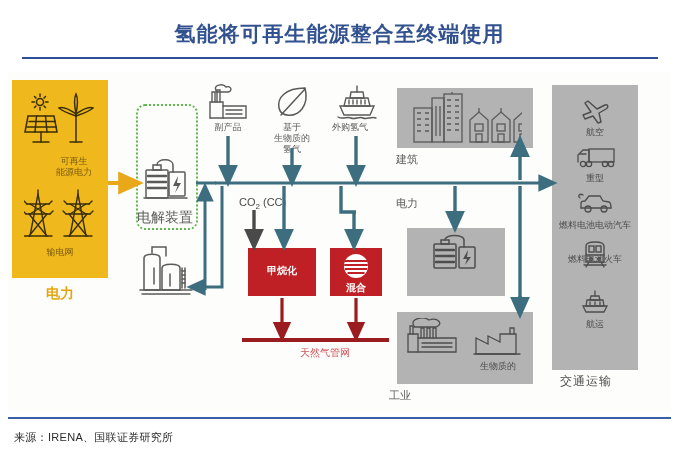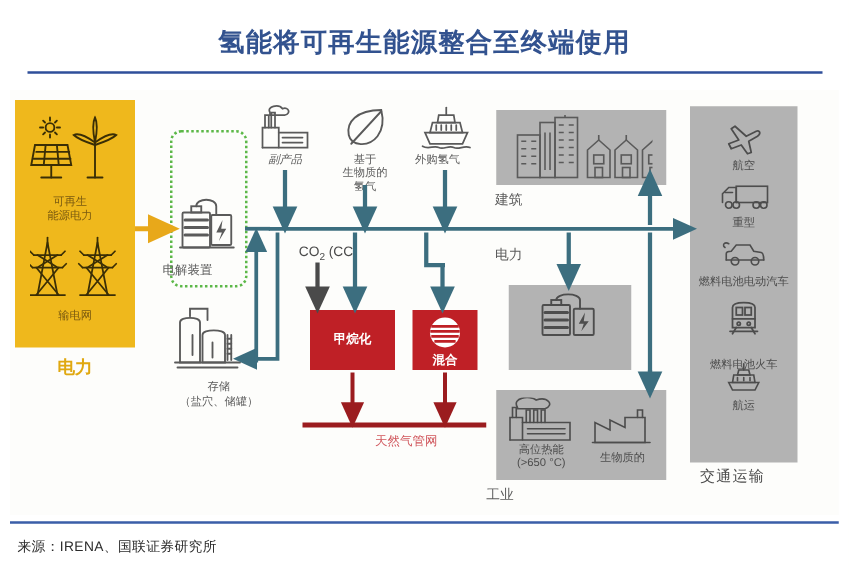--- a/index.html
+++ b/index.html
@@ -23,43 +23,43 @@
   }
 
   
   #canvas{left:8px;top:72px;width:663px;height:340px;background:#fdfdfb;}
 
   
   #yellow-box{
     left:12px;top:80px;width:96px;height:198px;background:#efb81c;
   }
   .ybl{width:96px;text-align:center;color:#7a5a10;font-size:9px;line-height:11px;}
-  #yl-renew{left:8px;top:156px;text-align:center;}
+  #yl-renew{left:26px;top:156px;text-align:center;}
   #yl-grid{left:12px;top:247px;}
   #yl-power{left:12px;top:285px;width:96px;text-align:center;
     color:#e0a810;font-size:14px;font-weight:700;}
 
   
   #green-box{
     left:136px;top:104px;width:58px;height:122px;
     border:2px dotted #5cb848;border-radius:9px;background:transparent;
   }
   #h2-label{left:140px;top:110px;width:52px;text-align:center;
     color:#5cb848;font-size:26px;font-weight:700;line-height:26px;}
   #h2-sub{font-size:15px;vertical-align:sub;}
-  #el-cap{left:130px;top:209px;width:70px;text-align:left;
-    font-size:10px;color:#5b5b5b;}
+  #el-cap{left:130px;top:209px;width:70px;text-align:center;
+    font-size:14px;color:#5b5b5b;}
 
   
   #storage-cap{left:120px;top:303px;width:110px;text-align:center;
     font-size:9px;color:#5b5b5b;line-height:12px;}
 
   
   .src-cap{position:absolute;text-align:center;font-size:9px;color:#5b5b5b;line-height:11px;}
-  #cap-byproduct{left:200px;top:122px;width:56px;font-style:italic;}
+  #cap-byproduct{left:200px;top:122px;width:56px;}
   #cap-biomass{left:262px;top:122px;width:60px;}
   #cap-imported{left:318px;top:122px;width:64px;}
 
   
   #co2-label{left:239px;top:196px;font-size:11px;color:#4a4a4a;}
   #co2-label sub{font-size:8px;}
 
   
   .redbox{background:#bf2026;}
   #meth-box{left:248px;top:248px;width:68px;height:48px;}
@@ -89,21 +89,21 @@
     font-size:9px;color:#4d4d4d;}
   #ind-label{left:389px;top:388px;font-size:11px;color:#5b5b5b;}
 
   
   #trans-box{left:552px;top:85px;width:86px;height:285px;background:#b3b3b3;}
   .tcap{position:absolute;width:86px;left:552px;text-align:center;
     font-size:9px;color:#4d4d4d;}
   #tc-air{top:126px;}
   #tc-heavy{top:172px;}
   #tc-fcev{top:219px;}
-  #tc-train{top:285px;}
+  #tc-train{top:253px;}
   #tc-ship{top:318px;}
   #trans-label{left:560px;top:373px;width:110px;font-size:12px;color:#4d4d4d;
     letter-spacing:1px;}
 
   
   #wires{left:0;top:0;width:679px;height:461px;pointer-events:none;}
 
   .iconwrap{position:absolute;}
 </style>
 </head>
@@ -201,24 +201,20 @@
         <path d="M8 20 C8 15 24 15 24 20 L24 52 L8 52 Z"></path>
         <path d="M26 30 C26 25 44 25 44 30 L44 52 L26 52 Z"></path>
         <path d="M16 15 L16 9 L30 9 L30 18"></path>
         <path d="M18 30 L18 46 M34 36 L34 48"></path>
         <line x1="4" y1="52" x2="56" y2="52"></line>
         <line x1="6" y1="56" x2="54" y2="56"></line>
         <path d="M46 30 L46 50 M49 30 L49 50"></path>
         <path d="M46 33 L49 33 M46 37 L49 37 M46 41 L49 41 M46 45 L49 45"></path>
       </g>
     </svg>
-  </div>
-  <div class="abs" id="storage-cap">
-    <span>存储</span><br>
-    <span>（盐穴、储罐）</span>
   </div>
 
   <div class="abs iconwrap" style="left:207px;top:84px;width:42px;height:36px;">
     <svg width="42" height="36" viewBox="0 0 42 36">
       <g stroke="#5a5a5a" stroke-width="1.4" fill="none" stroke-linecap="round">
         <path d="M3 34 L3 18 L16 18 L16 34"></path>
         <path d="M16 22 L39 22 L39 34 L3 34"></path>
         <path d="M5 18 L5 8 L8 8 L8 18 M10 18 L10 6 L13 6 L13 18"></path>
         <path d="M19 26 L35 26 M19 30 L35 30"></path>
         <path d="M9 6 C6 1 16 -1 19 3 C24 1 26 7 21 8 L9 8 Z"></path>
@@ -328,24 +324,20 @@
     <svg width="62" height="36" viewBox="0 0 62 36">
       <g stroke="#4d4d4d" stroke-width="1.3" fill="none" stroke-linecap="round">
         <path d="M4 34 L4 16 L14 16 L14 34"></path>
         <path d="M14 20 L52 20 L52 34 L4 34"></path>
         <path d="M6 16 L6 8 L9 8 L9 16 M17 20 L17 10 L20 10 L20 20 M23 20 L23 10 L26 10 L26 20 M29 20 L29 10 L32 10 L32 20"></path>
         <path d="M18 25 L48 25 M18 29 L48 29"></path>
         <path d="M10 8 C5 0 20 -2 25 2 C34 -1 40 6 32 9 L10 9 Z"></path>
       </g>
     </svg>
   </div>
-  <div class="abs" id="ind-cap-a">
-    <span>高位热能</span><br>
-    <span>(&gt;650 °C)</span>
-  </div>
   <div class="abs iconwrap" style="left:472px;top:326px;width:52px;height:30px;">
     <svg width="52" height="30" viewBox="0 0 52 30">
       <g stroke="#4d4d4d" stroke-width="1.3" fill="none" stroke-linecap="round">
         <path d="M4 28 L4 12 L16 18 L16 10 L28 16 L28 8 L44 8 L44 28 Z"></path>
         <path d="M38 8 L38 2 L42 2 L42 8"></path>
         <path d="M2 28 L48 28"></path>
       </g>
     </svg>
   </div>
   <div class="abs" id="ind-cap-b">生物质的</div>

